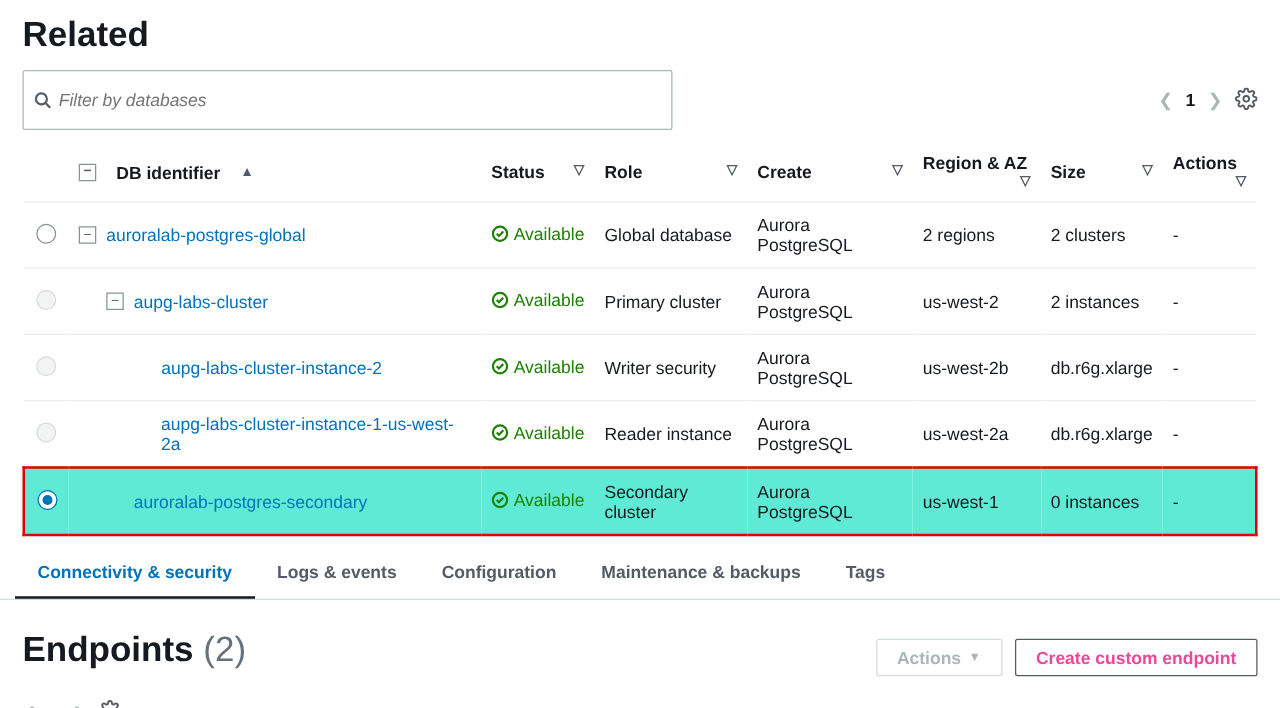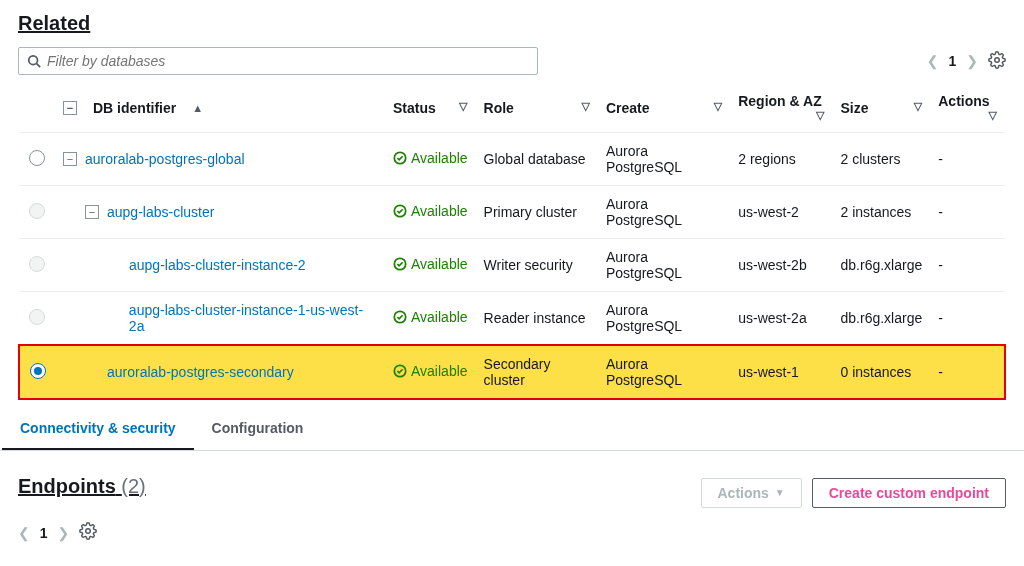--- a/index.html
+++ b/index.html
@@ -1,21 +1,21 @@
 <!DOCTYPE html>
 <html><head>
 <meta charset="utf-8">
 <style>
 * { box-sizing: border-box; margin: 0; padding: 0; }
 body { font-family: "Amazon Ember", "Helvetica Neue", Arial, sans-serif; font-size: 14px; color: #16191f; background: #fff; }
 .section { padding: 12px 18px 0 18px; }
-.section-title { font-size: 20px; font-weight: 700; margin-bottom: 12px; text-decoration: underline; }
+.section-title { font-size: 28px; font-weight: 700; margin-bottom: 12px; }
 .endpoints-count { font-weight: 400; color: #687078; }
 .toolbar { display: flex; align-items: center; justify-content: space-between; margin-bottom: 8px; }
-.search-wrap { display: flex; align-items: center; border: 1px solid #aab7b8; border-radius: 2px; padding: 5px 8px; width: 520px; color: #687078; }
+.search-wrap { display: flex; align-items: center; border: 1px solid #aab7b8; border-radius: 2px; padding: 15px 8px; width: 520px; color: #687078; }
 .search-wrap svg { margin-right: 6px; flex-shrink: 0; }
 .search-input { border: none; outline: none; flex: 1; font-size: 14px; font-style: italic; color: #687078; background: transparent; }
 .right-controls { display: flex; align-items: center; gap: 10px; }
 .pager { display: flex; align-items: center; gap: 10px; color: #687078; }
 .pager .num { color: #16191f; font-weight: 700; }
 .pager .chev { cursor: pointer; color: #aab7b8; }
 .gear { cursor: pointer; color: #545b64; }
 .table { width: 100%; border-collapse: collapse; }
 .table th { text-align: left; font-weight: 700; padding: 10px 8px; border-bottom: 1px solid #eaeded; font-size: 14px; position: relative; }
 .table th .sort { float: right; color: #545b64; font-size: 11px; }
@@ -23,23 +23,23 @@
 .sel-col { width: 36px; text-align: center; }
 .radio { width: 16px; height: 16px; border-radius: 50%; border: 1.5px solid #879596; display: inline-block; background: #fff; position: relative; }
 .radio.disabled { border-color: #d5dbdb; background: #f2f3f3; }
 .radio.selected { border-color: #0073bb; }
 .radio.selected::after { content: ''; position: absolute; top: 3px; left: 3px; width: 8px; height: 8px; border-radius: 50%; background: #0073bb; }
 .tree-cell { display: flex; align-items: center; }
 .tree-expand { width: 14px; height: 14px; border: 1px solid #879596; display: inline-flex; align-items: center; justify-content: center; font-size: 11px; line-height: 1; margin-right: 8px; color: #545b64; cursor: pointer; flex-shrink: 0; }
 .tree-line { color: #aab7b8; display: inline-block; flex-shrink: 0; font-family: monospace; letter-spacing: -1px; }
 .link { color: #0073bb; cursor: pointer; }
 .status-avail { color: #1d8102; display: inline-flex; align-items: center; gap: 4px; }
-.row-selected { background: #fde047; margin-top: 32px; }
+.row-selected { background: #5eead4; margin-top: 32px; }
 .selected-box { border: 2.5px solid #e30000; }
-.tabs { display: flex; border-bottom: 1px solid #d5dbdb; padding: 0 2px; margin-top: 8px; }
+.tabs { display: flex; border-bottom: 1px solid #d5dbdb; padding: 0 12px; margin-top: 8px; }
 .tab { padding: 12px 18px; color: #545b64; cursor: pointer; font-weight: 700; font-size: 14px; border-bottom: 2px solid transparent; }
 .tab.active { color: #0073bb; border-bottom-color: #16191f; }
 .btn { border: 1px solid #545b64; padding: 6px 16px; border-radius: 2px; background: #fff; cursor: pointer; font-size: 14px; font-weight: 700; color: #ec4899; display: inline-flex; align-items: center; gap: 6px; }
 .btn.disabled { color: #aab7b8; border-color: #d5dbdb; cursor: default; }
 .header-row { display: flex; align-items: center; justify-content: space-between; margin-bottom: 12px; }
 .header-right { display: flex; gap: 10px; }
 th.col-dbid .sort { float: none; margin-left: 8px; }
 </style>
 </head>
 <body>
@@ -183,21 +183,24 @@
           <td>us-west-1</td>
           <td>0 instances</td>
           <td>-</td>
         </tr>
       </tbody>
   </table>
 </div>
 
 <div class="tabs" id="tabs">
     <div class="tab active">Connectivity &amp; security</div>
+    <div class="tab">Logs &amp; events</div>
     <div class="tab">Configuration</div>
+    <div class="tab">Maintenance &amp; backups</div>
+    <div class="tab">Tags</div>
   </div>
 
 <div class="section" style="padding-top:24px">
   <div class="header-row">
     <div class="section-title">
       <span>Endpoints</span> <span class="endpoints-count">(2)</span>
     </div>
     <div class="header-right">
       <button class="btn disabled">
           <span>Actions</span>

